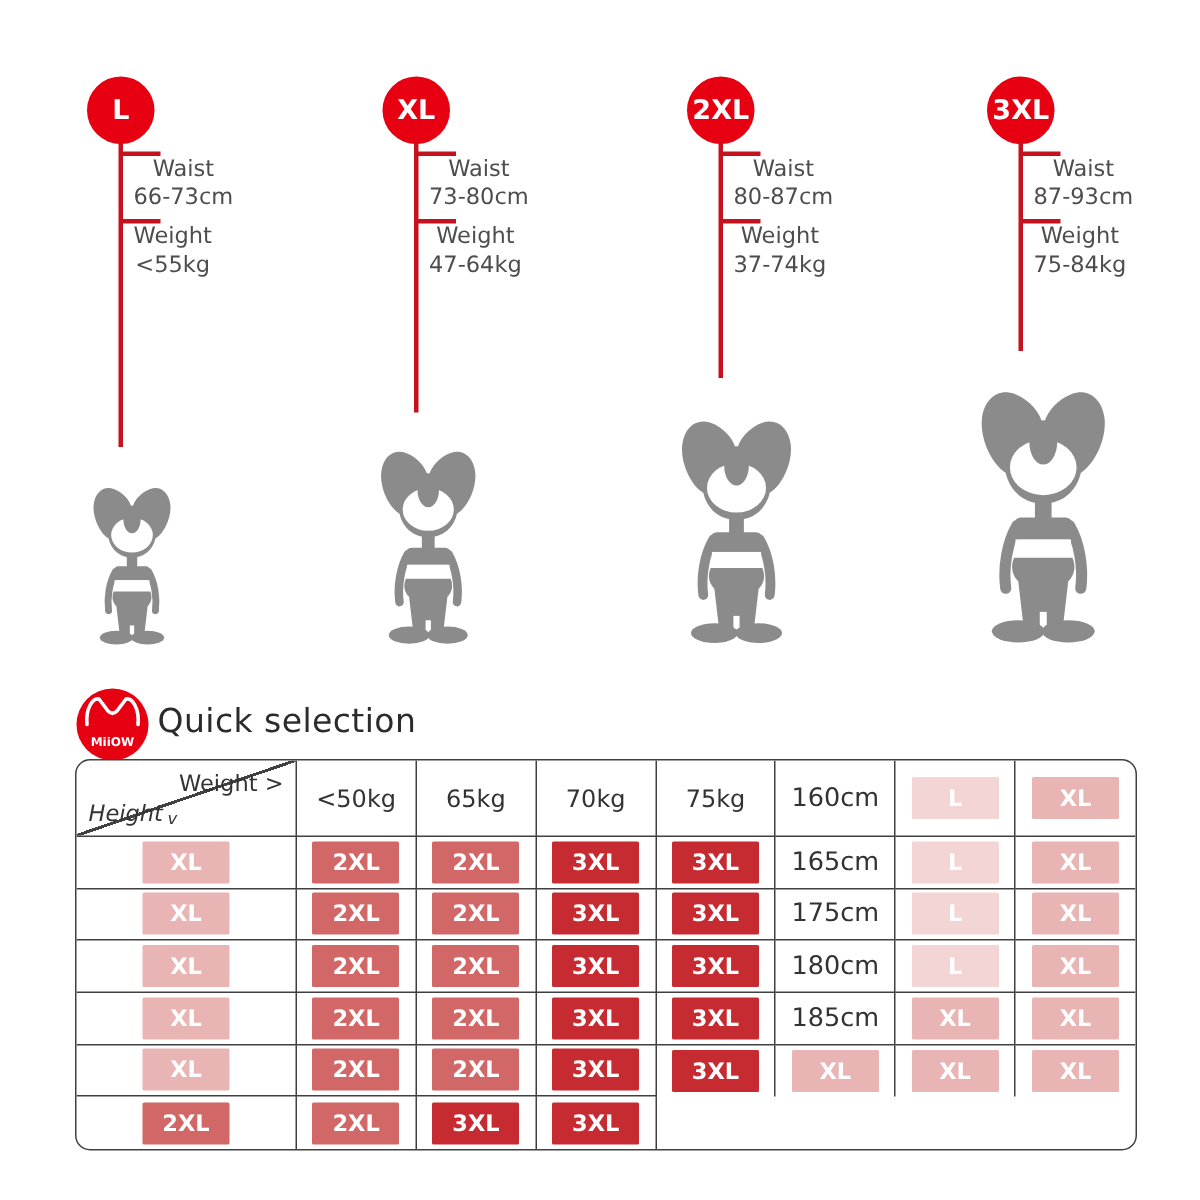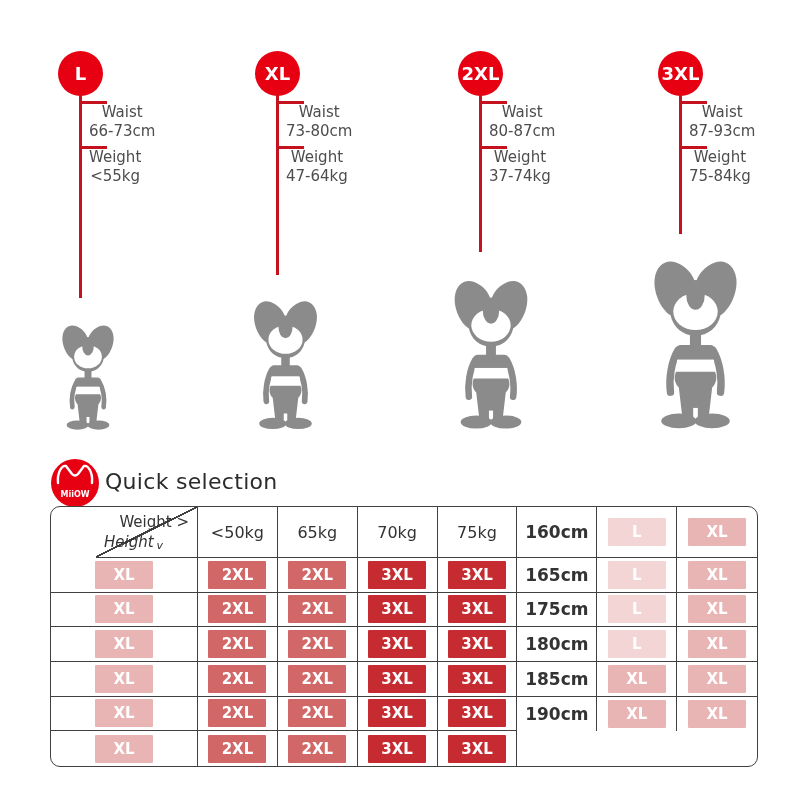--- a/index.html
+++ b/index.html
@@ -43,27 +43,26 @@
     border-right:1.5px solid var(--table-border);
     border-bottom:1.5px solid var(--table-border);
     display:flex;align-items:center;justify-content:center;
     box-sizing:border-box;position:relative;
   }
   .tcell:nth-child(8n){border-right:none;}
   .size-table .tcell:nth-last-child(-n+8){border-bottom:none;}
   .corner{
     background:
       linear-gradient(to bottom right,transparent calc(50% - 1px),var(--table-border) calc(50% - 1px),var(--table-border) calc(50% + 1px),transparent calc(50% + 1px));
-    margin-left: 45px;
   }
   .corner .w-lbl{position:absolute;right:8px;top:6px;font-size:15px;}
   .corner .h-lbl{position:absolute;left:8px;bottom:5px;font-size:15px;font-style:italic;}
   .corner .h-arrow{font-size:11px;vertical-align:-2px;margin-left:3px;}
   .whead{font-size:16px;}
-  .hcell{font-size:17px;font-weight:bold;}
+  .hcell{font-size:17px;}
   .size-badge{
     width:58px;height:28px;border-radius:1px;display:flex;align-items:center;justify-content:center;
     color:var(--badge-text);font-size:15px;font-weight:bold;
   }
 </style>
 </head>
 <body>
 
 <div class="size-col" style="left:58px;">
   <div class="size-circle">L</div>
@@ -294,21 +293,20 @@
   <div class="tcell">
       <span class="size-badge" style="background: rgb(209, 103, 103);">2XL</span>
     </div>
   <div class="tcell">
       <span class="size-badge" style="background: rgb(197, 43, 48);">3XL</span>
     </div>
   <div class="tcell">
       <span class="size-badge" style="background: rgb(197, 43, 48);">3XL</span>
     </div>
 
-  <div class="tcell hcell">190cm</div>
   <div class="tcell">
       <span class="size-badge" style="background: rgb(233, 180, 180);">XL</span>
     </div>
   <div class="tcell">
       <span class="size-badge" style="background: rgb(233, 180, 180);">XL</span>
     </div>
   <div class="tcell">
       <span class="size-badge" style="background: rgb(233, 180, 180);">XL</span>
     </div>
   <div class="tcell">

